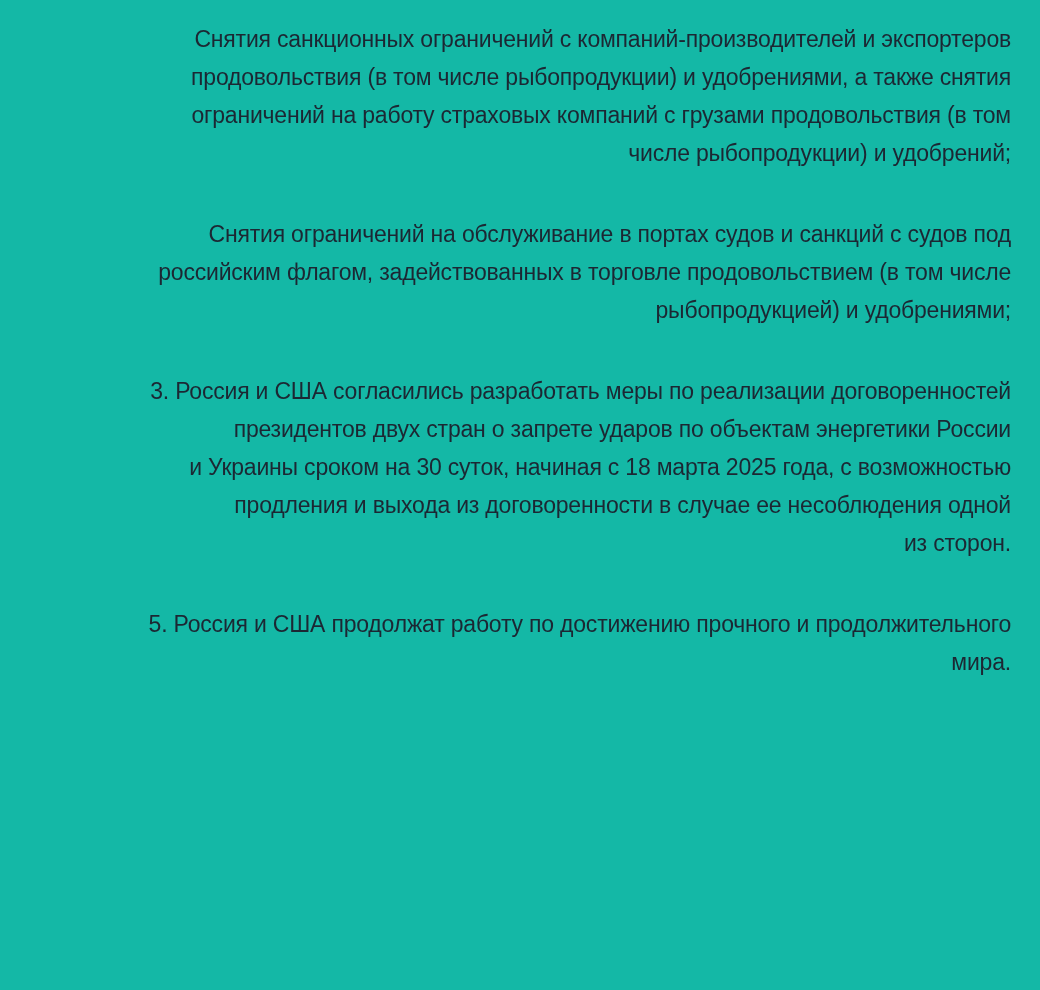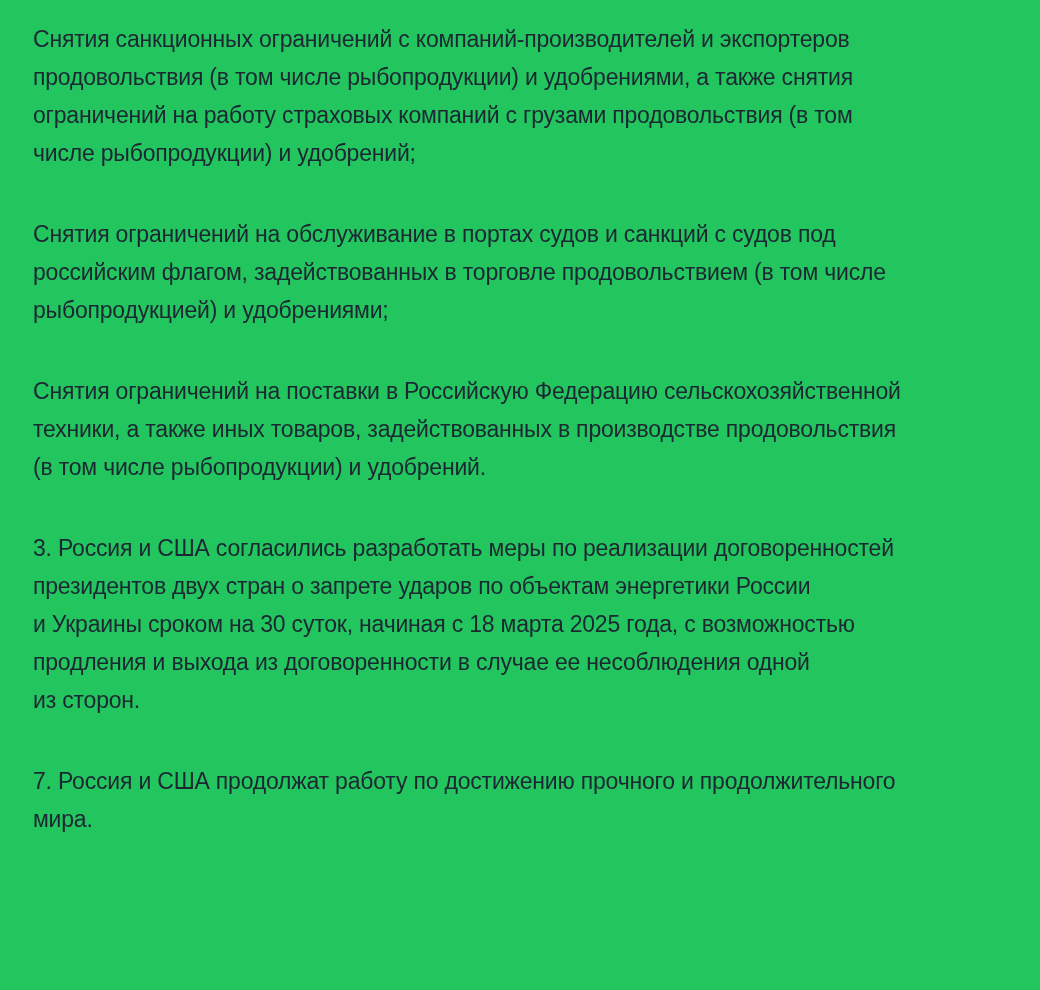--- a/index.html
+++ b/index.html
@@ -11,21 +11,22 @@
     width: 1040px;
     height: 990px;
     overflow: hidden;
     font-family: "Liberation Sans", sans-serif;
   }
   .document-body {
     box-sizing: border-box;
     width: 1040px;
     height: 990px;
     padding: 20px 29px 30px 33px;
-    background: #22c55e;
+    background: #14b8a6;
+    text-align: right;
   }
   .paragraph {
     margin: 0 0 43px 0;
     font-size: 23px;
     line-height: 38px;
     letter-spacing: -0.2px;
     color: #1c2733;
     white-space: pre-line;
     font-family: "Liberation Sans", sans-serif;
   }
@@ -38,24 +39,21 @@
 
 <main class="document-body">
   <div id="paragraph-container">
       <p class="paragraph">Снятия санкционных ограничений с компаний-производителей и экспортеров
 продовольствия (в том числе рыбопродукции) и удобрениями, а также снятия
 ограничений на работу страховых компаний с грузами продовольствия (в том
 числе рыбопродукции) и удобрений;</p>
       <p class="paragraph">Снятия ограничений на обслуживание в портах судов и санкций с судов под
 российским флагом, задействованных в торговле продовольствием (в том числе
 рыбопродукцией) и удобрениями;</p>
-      <p class="paragraph">Снятия ограничений на поставки в Российскую Федерацию сельскохозяйственной
-техники, а также иных товаров, задействованных в производстве продовольствия
-(в том числе рыбопродукции) и удобрений.</p>
       <p class="paragraph">3. Россия и США согласились разработать меры по реализации договоренностей
 президентов двух стран о запрете ударов по объектам энергетики России
 и Украины сроком на 30 суток, начиная с 18 марта 2025 года, с возможностью
 продления и выхода из договоренности в случае ее несоблюдения одной
 из сторон.</p>
-      <p class="paragraph">7. Россия и США продолжат работу по достижению прочного и продолжительного
+      <p class="paragraph">5. Россия и США продолжат работу по достижению прочного и продолжительного
 мира.</p>
     </div>
 </main>
 
 </body></html>

